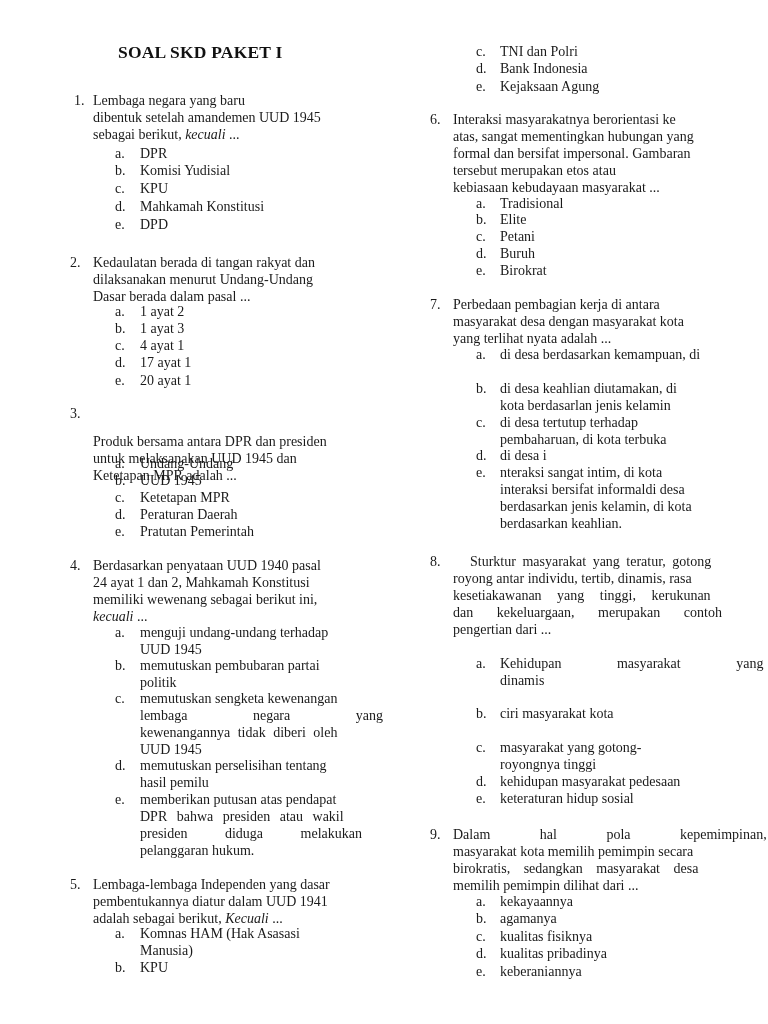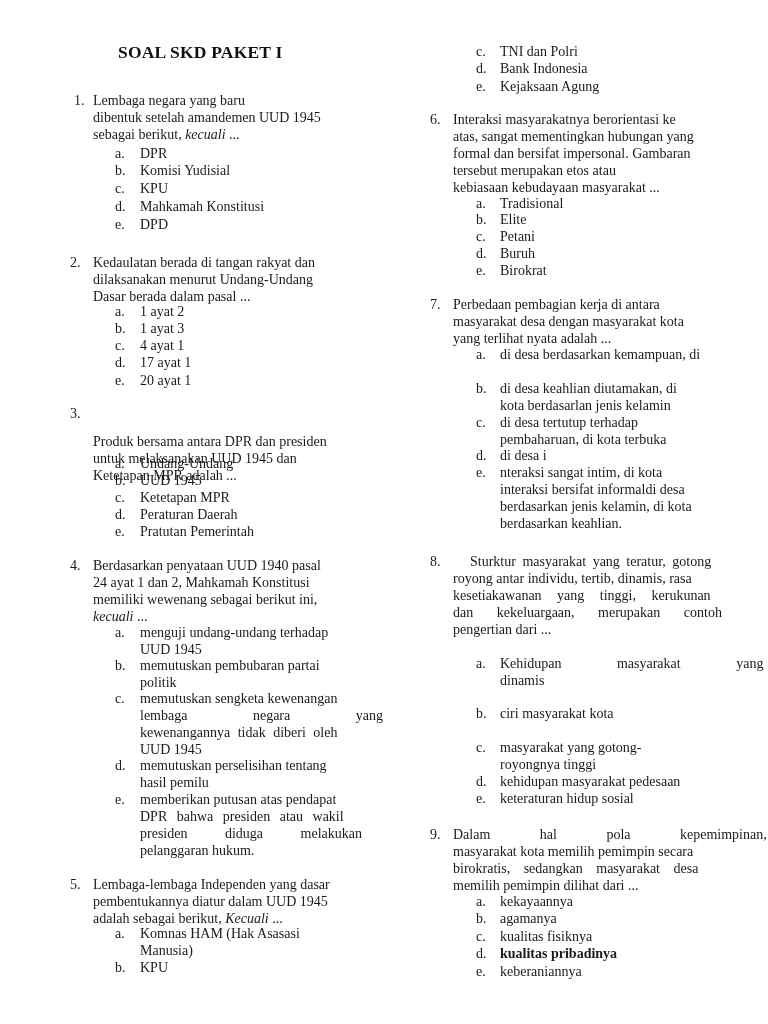--- a/index.html
+++ b/index.html
@@ -158,21 +158,21 @@
           <span class="line" style="word-spacing:34px;">presiden diduga melakukan</span>
           <span class="line">pelanggaran hukum.</span>
         </span>
       </div>
   </div>
 
   <div>
     <span class="qnum" style="left:70px; top:876px;">5.</span>
     <div class="qtext" style="left:93px; top:876px; width:268px;">
       <span class="line">Lembaga-lembaga Independen yang dasar</span>
-      <span class="line">pembentukannya diatur dalam UUD 1945</span>
+      <span class="line">pembentukannya diatur dalam UUD 1941</span>
       <span class="line"><span>adalah sebagai berikut, </span><em>Kecuali</em><span> ...</span></span>
     </div>
     <div class="opt" style="left:115px; top:925px; width:246px;">
         <span class="letter">a.</span>
         <span class="otext" style="left:25px;">
           <span class="line">Komnas HAM (Hak Asasasi</span>
           <span class="line">Manusia)</span>
         </span>
       </div>
     <div class="opt" style="left:115px; top:959px; width:246px;">
@@ -321,21 +321,21 @@
     <div class="opt" style="left:476px; top:910px; width:246px;">
         <span class="letter">b.</span>
         <span class="otext" style="left:24px;">agamanya</span>
       </div>
     <div class="opt" style="left:476px; top:928px; width:246px;">
         <span class="letter">c.</span>
         <span class="otext" style="left:24px;">kualitas fisiknya</span>
       </div>
     <div class="opt" style="left:476px; top:945px; width:246px;">
         <span class="letter">d.</span>
-        <span class="otext" style="left:24px;font-weight:bold;">kualitas pribadinya</span>
+        <span class="otext" style="left:24px;">kualitas pribadinya</span>
       </div>
     <div class="opt" style="left:476px; top:963px; width:246px;">
         <span class="letter">e.</span>
         <span class="otext" style="left:24px;">keberaniannya</span>
       </div>
   </div>
 
 </div>
 
 </body></html>

